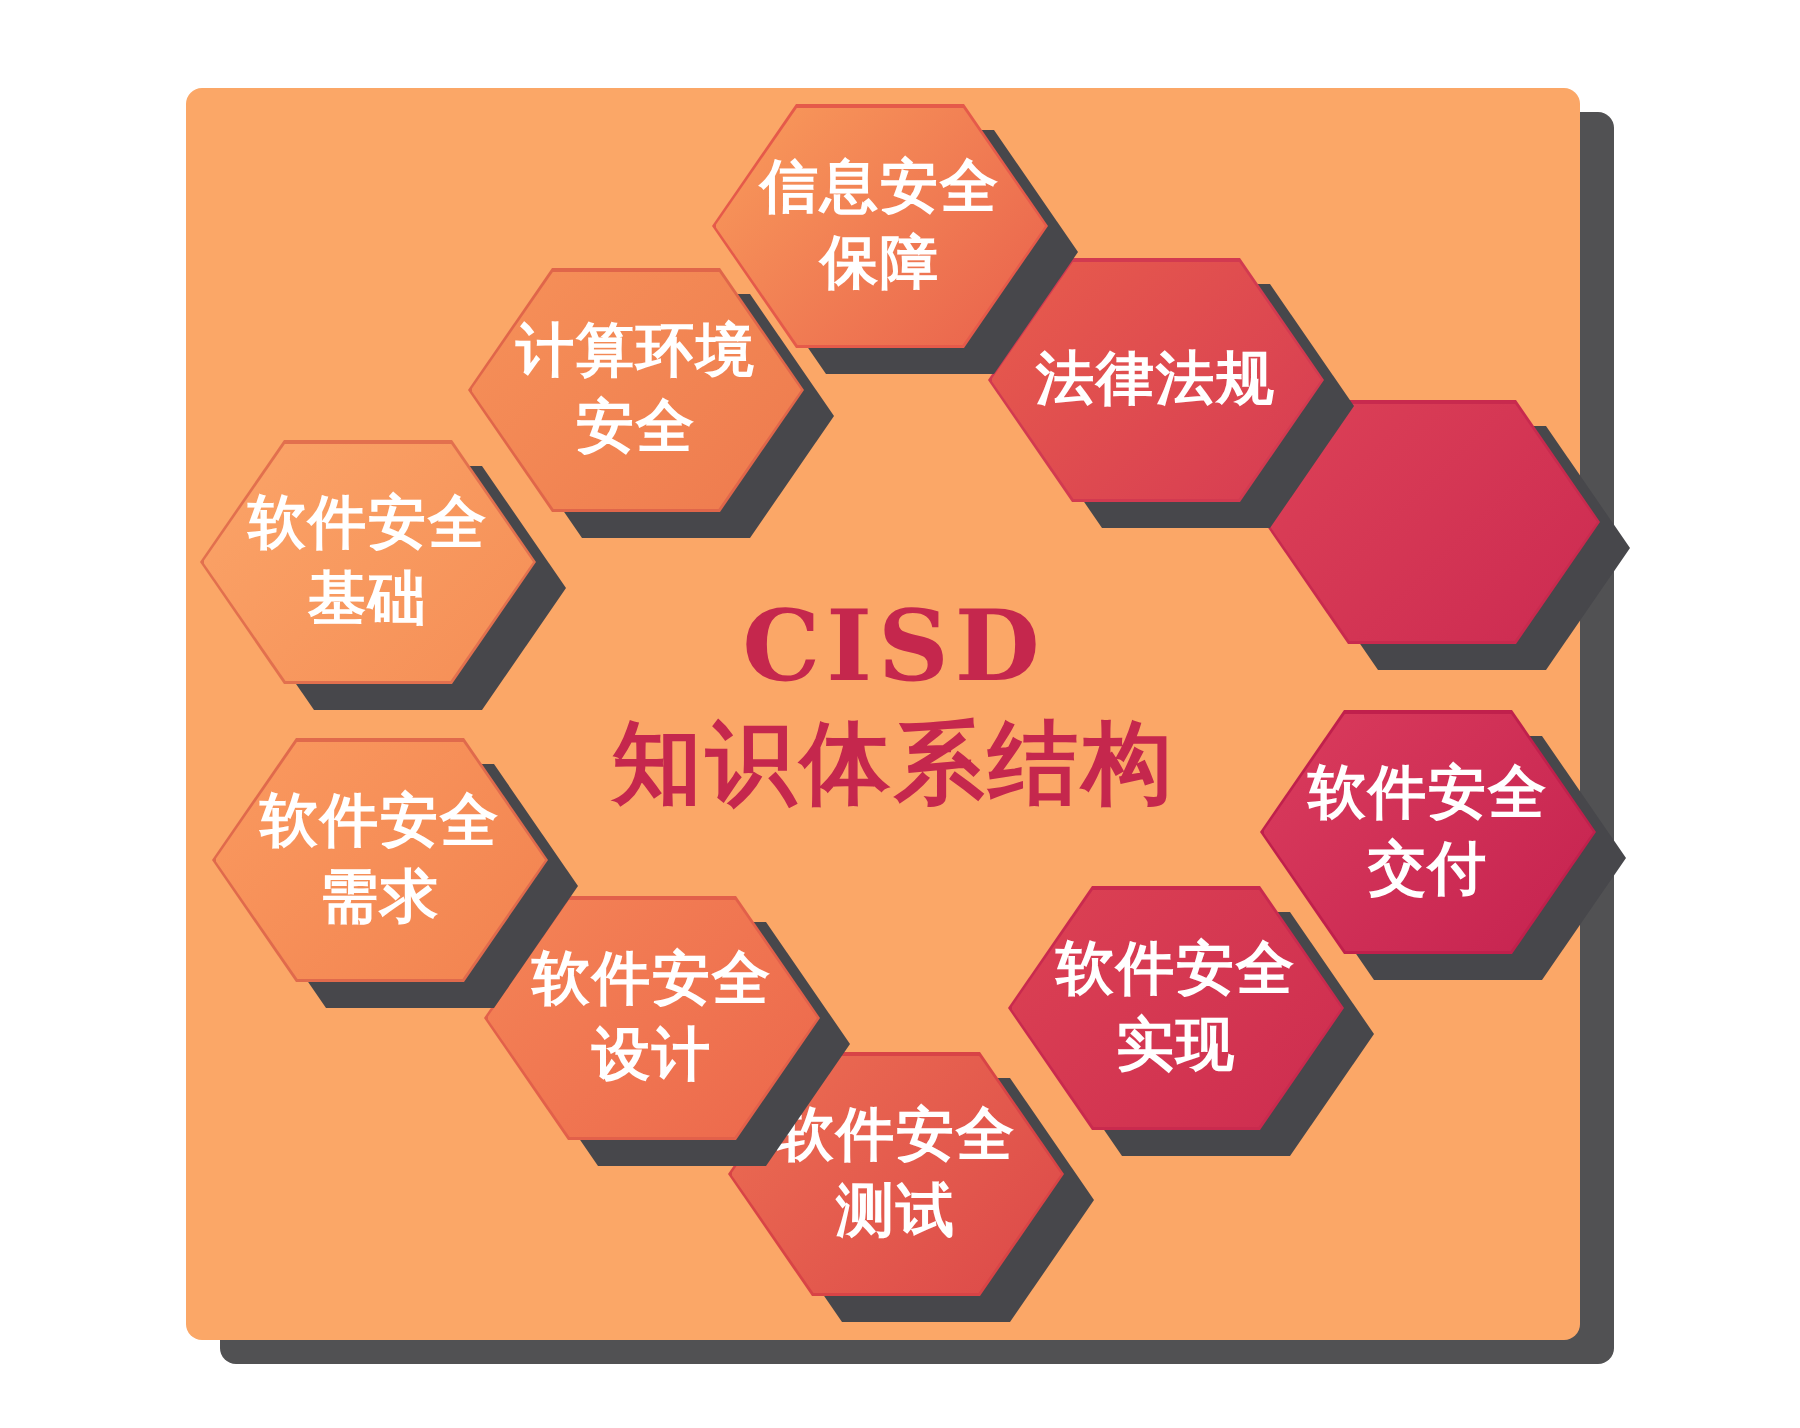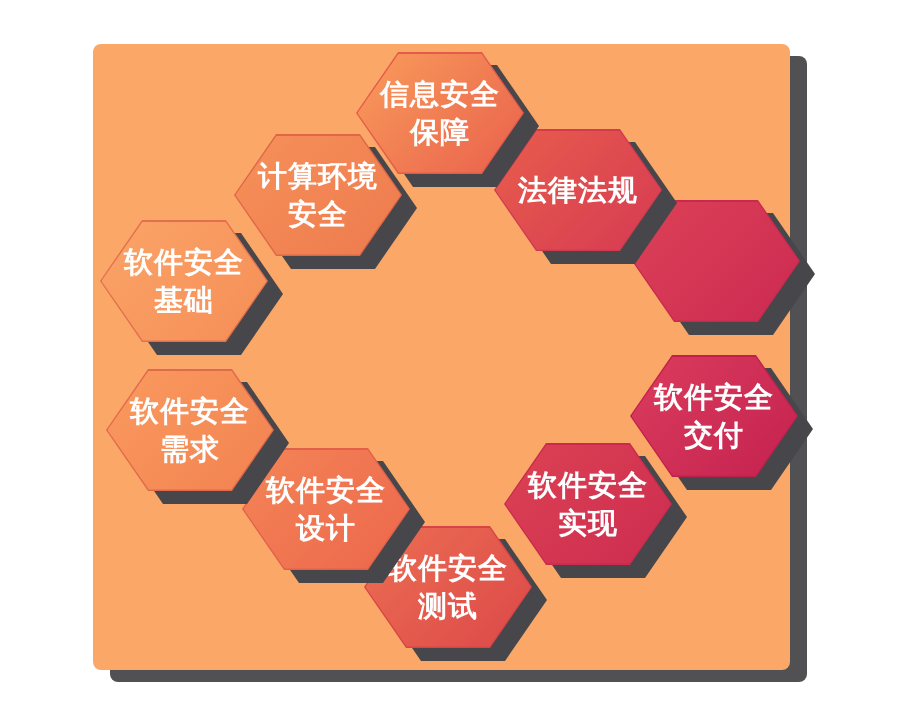--- a/index.html
+++ b/index.html
@@ -158,14 +158,18 @@
 
   <div class="hexwrap n-info" style="--c1: #F99C5B; --c2: #E9604C; --bd: #E55A4A;">
     <div class="hex">
       <div class="hex-label">
         <span>信息安全</span>
         <span>保障</span>
       </div>
     </div>
   </div>
 
+  <div class="title">
+    <span class="t1">CISD</span>
+    <span class="t2">知识体系结构</span>
+  </div>
 
 </div>
 
 </body></html>

